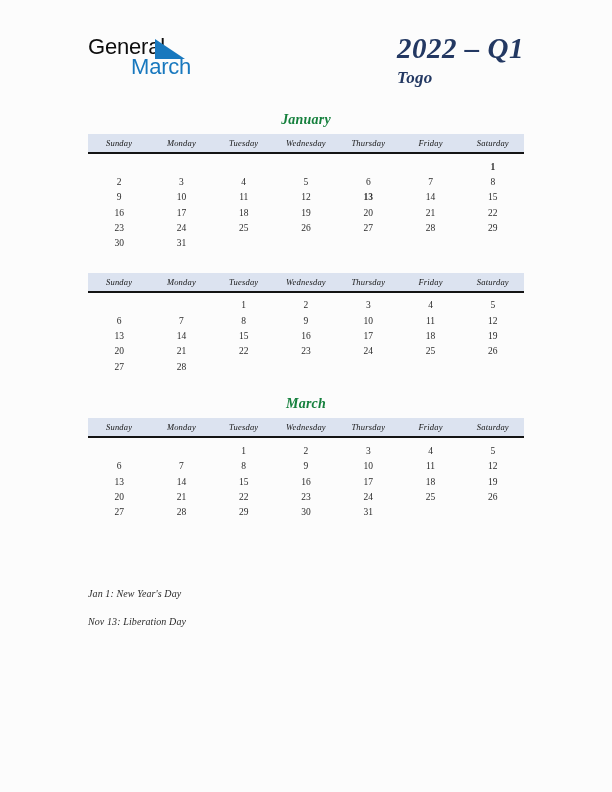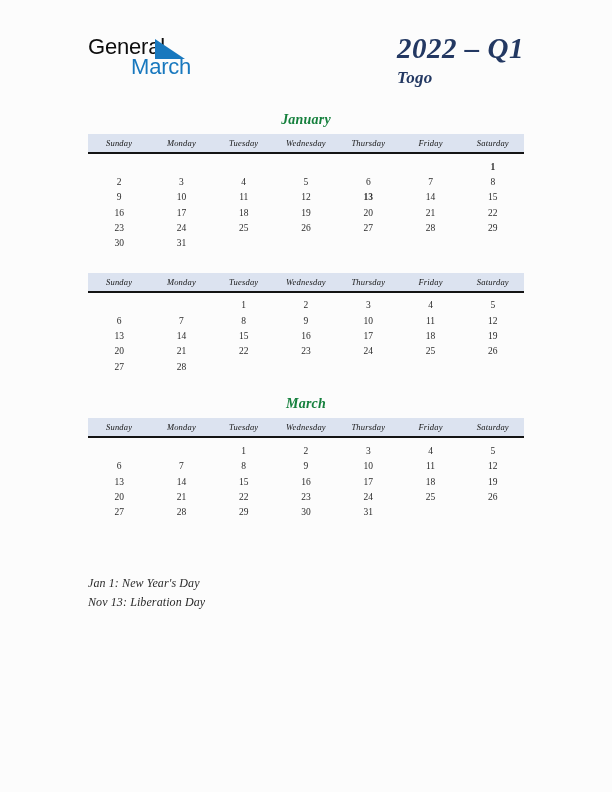--- a/index.html
+++ b/index.html
@@ -152,24 +152,25 @@
   
   .holiday-notes {
     position: absolute;
     left: 88px;
     top: 574px;
     width: 300px;
   }
   .holiday-note {
     font-family: "Liberation Serif", "DejaVu Serif", serif;
     font-style: italic;
-    font-size: 12px;
+    font-size: 10px;
     color: #2b2b2b;
     line-height: 1.62;
     letter-spacing: 0.1px;
+    margin-top: 12px;
   }
 </style>
 </head>
 <body>
 
 <div class="page-header">
 
   <div class="logo">
     <span class="logo-general">General</span>
     <span class="logo-blue">March</span>

